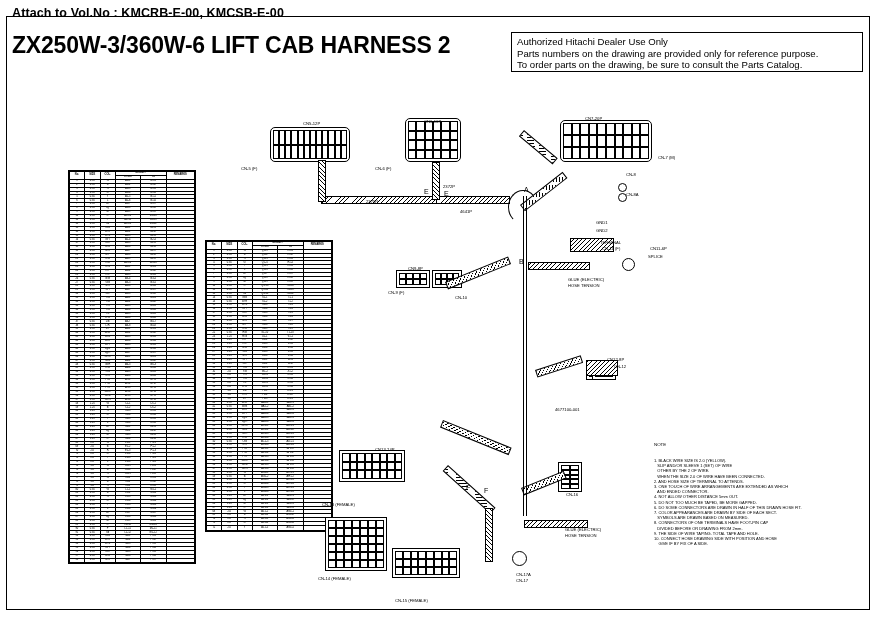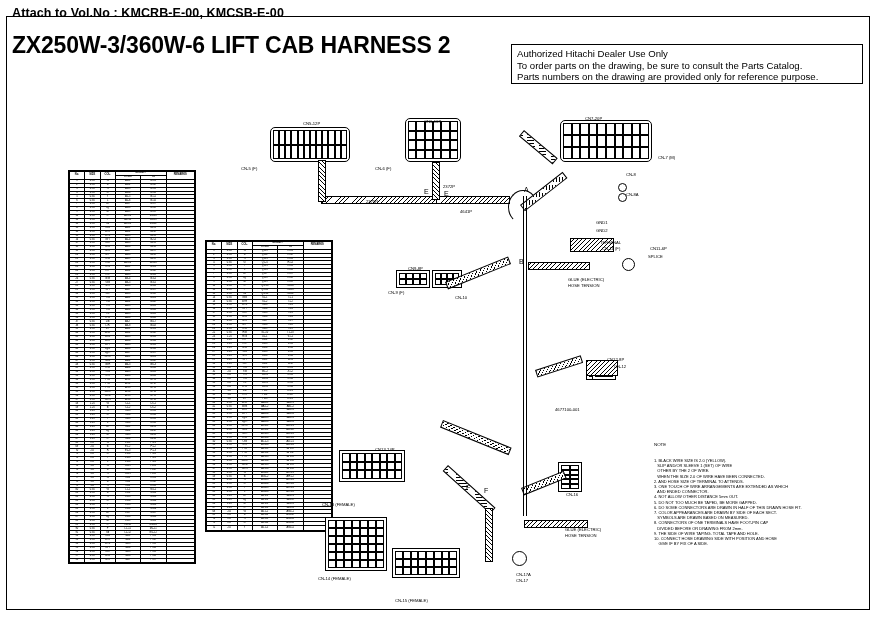--- a/index.html
+++ b/index.html
@@ -2,21 +2,21 @@
 <html><head>
 <meta charset="utf-8">
 <style>
   html,body{margin:0;padding:0;background:#ffffff;}
   body{font-family:"Liberation Sans",sans-serif;color:#000;}
   #page{position:relative;width:876px;height:617px;overflow:hidden;background:#fff;padding-left:13px;}
 
   .attach{position:absolute;left:12px;top:6px;font-size:12.5px;font-weight:bold;letter-spacing:0.1px;}
   .title{position:absolute;left:12px;top:32px;font-size:23px;font-weight:bold;letter-spacing:-0.2px;}
 
-  .notebox{position:absolute;left:511px;top:44px;width:352px;height:40px;border:1px solid #000;box-sizing:border-box;padding:3px 5px;}
+  .notebox{position:absolute;left:511px;top:32px;width:352px;height:40px;border:1px solid #000;box-sizing:border-box;padding:3px 5px;}
   .notebox div{font-size:9.6px;line-height:11.6px;}
 
   .frame{position:absolute;left:6px;top:16px;width:864px;height:594px;border:1px solid #000;box-sizing:border-box;}
 
   
   .ptable{position:absolute;border:1px solid #000;box-sizing:border-box;background:#fff;}
   .ptable table{border-collapse:collapse;width:100%;height:100%;table-layout:fixed;}
   .ptable td,.ptable th{border:0.5px solid #000;font-size:2.6px;line-height:1;padding:0;text-align:center;overflow:hidden;white-space:nowrap;font-family:"Liberation Sans",sans-serif;}
   .ptable .hd{font-size:2.6px;font-weight:bold;}
 
@@ -40,22 +40,22 @@
 </head>
 <body>
 
 <div id="page">
 
   <div class="attach">Attach to Vol.No : KMCRB-E-00, KMCSB-E-00</div>
   <div class="title">ZX250W-3/360W-6 LIFT CAB HARNESS 2</div>
 
   <div class="notebox">
     <div>Authorized Hitachi Dealer Use Only</div>
+    <div>Parts numbers on the drawing are provided only for reference purpose.</div>
     <div>To order parts on the drawing, be sure to consult the Parts Catalog.</div>
-    <div>Parts numbers on the drawing are provided only for reference purpose.</div>
   </div>
 
   <div class="frame"></div>
 
   <div class="ptable" id="tbl-left" style="left:68px;top:170px;width:128px;height:394px;">
     <table id="tbl-left-t">
         <tbody>
           <tr>
             <td class="hd" rowspan="2" style="width:11%">No.</td>
             <td class="hd" rowspan="2" style="width:12%">SIZE</td>

